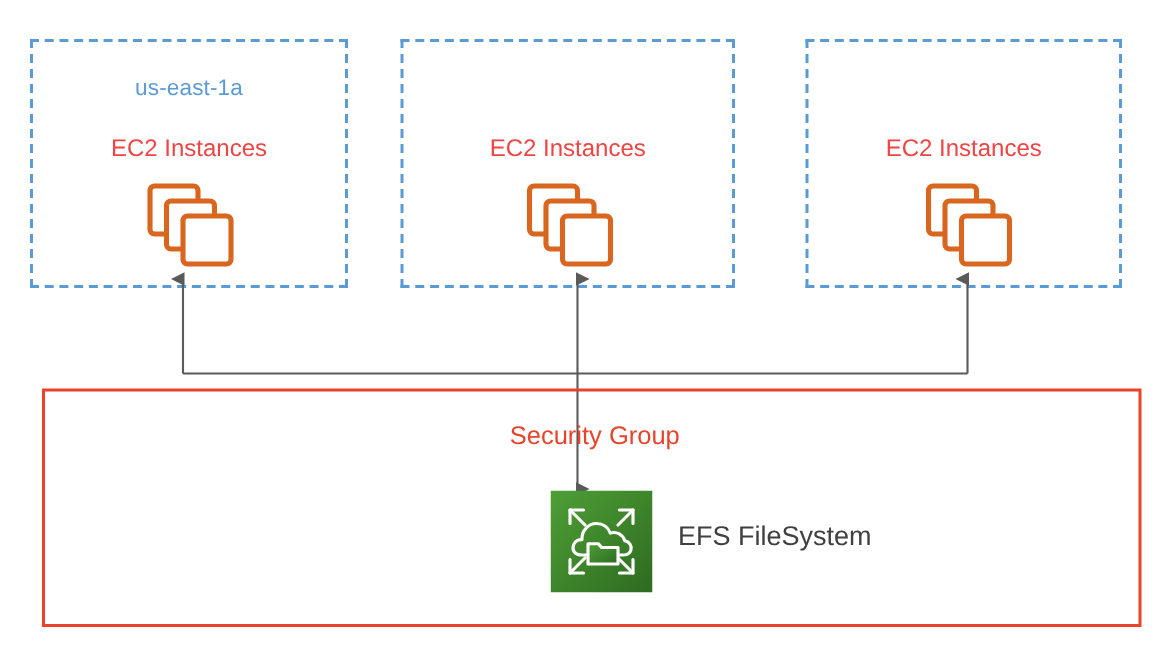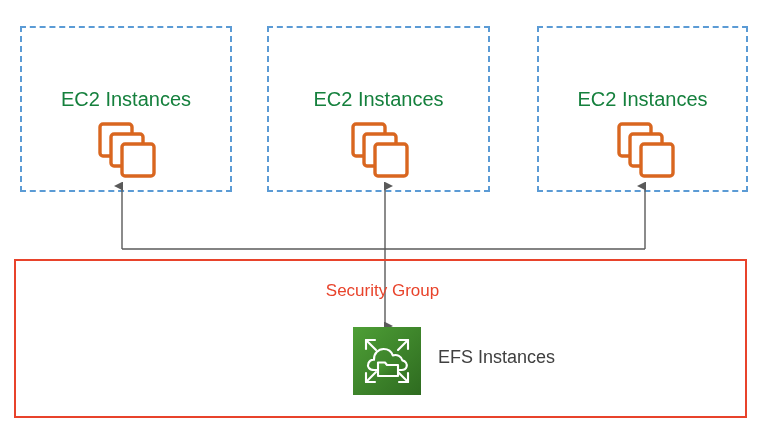--- a/index.html
+++ b/index.html
@@ -29,22 +29,22 @@
     text-align: center;
     color: #5B9BD5;
     font-size: 15px;
     line-height: 18px;
     letter-spacing: 0.1px;
   }
   .ec2-label {
     position: absolute;
     width: 100%;
     text-align: center;
-    color: #15803d;
-    font-size: 20px;
+    color: #ef4444;
+    font-size: 16px;
     line-height: 19px;
   }
   .ec2-icon {
     position: absolute;
     width: 62px;
     height: 58px;
   }
   .sg-box {
     position: absolute;
     box-sizing: border-box;
@@ -79,20 +79,21 @@
     height: 430px;
     pointer-events: none;
   }
 </style>
 </head>
 <body>
 
 <div id="diagram">
 
   <div class="az-box" style="left:20px; top:26px; width:212px; height:166px;">
+    <div class="az-label" style="top:22px;">us-east-1a</div>
     <div class="ec2-label" style="top:62px;">EC2 Instances</div>
     <div class="ec2-icon" style="left:75px; top:93px;">
       <svg viewBox="0 0 62 58" width="62" height="58" aria-hidden="true">
         <rect x="3" y="3" width="32" height="32" rx="3" ry="3" fill="#ffffff" stroke="#D9661F" stroke-width="3.4"></rect>
         <rect x="14" y="13" width="32" height="32" rx="3" ry="3" fill="#ffffff" stroke="#D9661F" stroke-width="3.4"></rect>
         <rect x="25" y="23" width="32" height="32" rx="3" ry="3" fill="#ffffff" stroke="#D9661F" stroke-width="3.4"></rect>
       </svg>
     </div>
   </div>
 
@@ -130,21 +131,21 @@
 
     <path d="M122,249 L645,249" stroke="#5A5A5A" stroke-width="1.4" fill="none"></path>
 
     <path d="M122,249 L122,186" stroke="#5A5A5A" stroke-width="1.4" fill="none" marker-end="url(#arrowUp)"></path>
 
     <path d="M645,249 L645,186" stroke="#5A5A5A" stroke-width="1.4" fill="none" marker-end="url(#arrowUp)"></path>
 
     <path d="M385,186 L385,326" stroke="#5A5A5A" stroke-width="1.4" fill="none" marker-start="url(#arrowUp)" marker-end="url(#arrowDown)"></path>
   </svg>
 
-  <div class="sg-box" style="left:14px; top:259px; width:733px; height:159px;">
+  <div class="sg-box" style="left:28px; top:259px; width:733px; height:159px;">
     <div class="sg-label" style="left:0; top:20px; width:733px;">Security Group</div>
 
     <div class="efs-icon" style="left:337px; top:66px;">
       <svg viewBox="0 0 68 68" width="68" height="68" aria-hidden="true">
         <defs>
           <linearGradient id="efsGrad" x1="0" y1="0" x2="1" y2="1">
             <stop offset="0%" stop-color="#4E9F36"></stop>
             <stop offset="100%" stop-color="#2E6B20"></stop>
           </linearGradient>
         </defs>
@@ -163,16 +164,16 @@
           <path d="M21,43 C16,43 14,39.5 15.5,36 C16.6,33.4 19.2,32.6 21,32.8
                    C20.6,26.6 25.4,22 30.6,22 C35.2,22 38.6,24.8 39.8,28.4
                    C44.2,27 48.4,29.6 49.4,33.4 C52.6,34 54.4,36.8 53.6,39.8
                    C53,42 51,43 48.6,43 Z"></path>
 
           <path d="M25,35.5 L32,35.5 L34,38 L45,38 L45,49 L25,49 Z" fill="url(#efsGrad)"></path>
         </g>
       </svg>
     </div>
 
-    <div class="efs-label" style="left:422px; top:85px;">EFS Instances</div>
+    <div class="efs-label" style="left:422px; top:85px;">EFS FileSystem</div>
   </div>
 
 </div>
 
 </body></html>

